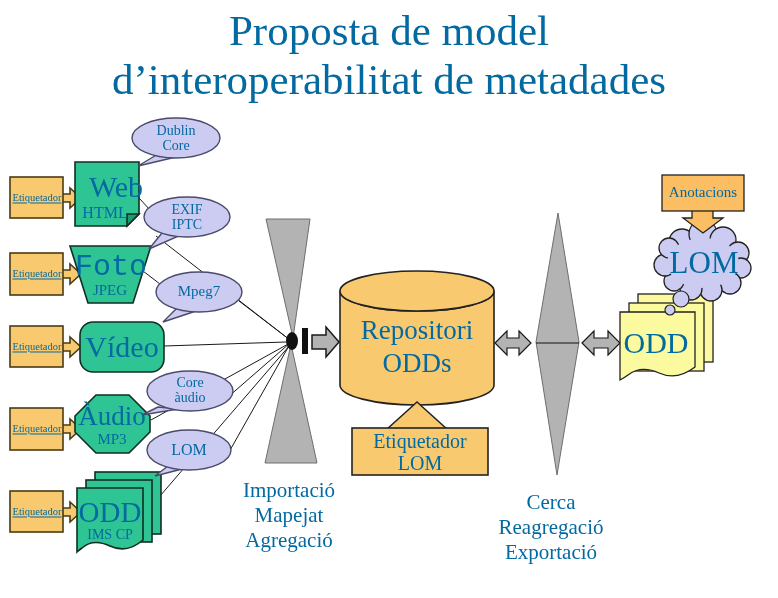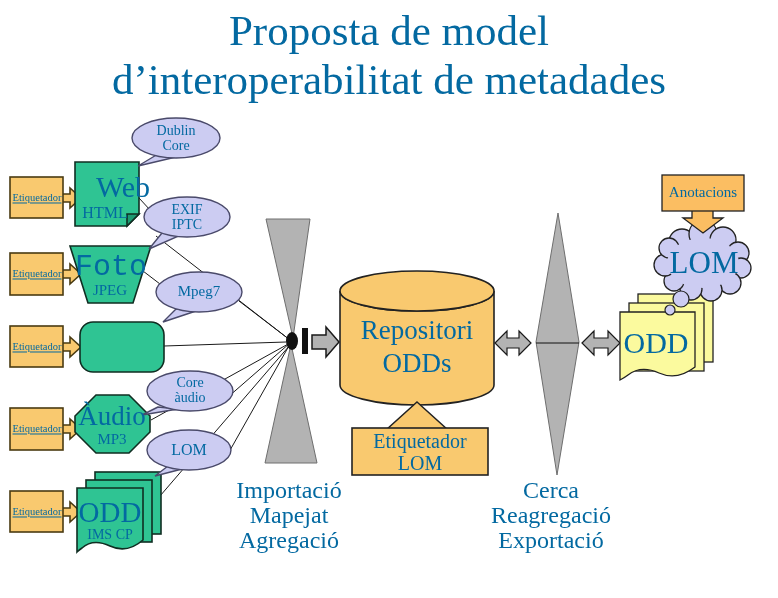--- a/index.html
+++ b/index.html
@@ -4,21 +4,21 @@
 <style>
   html,body{margin:0;padding:0;background:#fff;}
   .slide{position:relative;width:778px;height:598px;background:#ffffff;overflow:hidden;
          font-family:"Liberation Serif","DejaVu Serif",serif;color:#0369a1;}
   .slide svg{position:absolute;left:0;top:0;}
   .lbl{position:absolute;transform:translate(-50%,-50%);text-align:center;white-space:nowrap;line-height:1.05;}
   .title{position:absolute;left:0;top:6px;width:778px;text-align:center;
          font-size:43px;line-height:49px;}
   .etq{font-size:10.5px;text-decoration:underline;}
   .stack div{white-space:nowrap;}
-  .proc{font-size:24px;line-height:25px;text-align:center;}
+  .proc{font-size:21px;line-height:25px;text-align:center;}
   .credit{position:absolute;right:8px;top:574px;font-size:17px;font-weight:bold;}
 </style>
 </head>
 <body>
 
 <div class="slide">
 
 <svg width="778" height="598" viewBox="0 0 778 598">
 
   <g stroke="#1a1a1a" stroke-width="1">
@@ -126,24 +126,25 @@
   <div>Proposta de model</div>
   <div>d’interoperabilitat de metadades</div>
 </div>
 
 <div class="lbl etq" style="left:37px;top:198px;">Etiquetador</div>
 <div class="lbl etq" style="left:37px;top:274px;">Etiquetador</div>
 <div class="lbl etq" style="left:37px;top:347px;">Etiquetador</div>
 <div class="lbl etq" style="left:37px;top:429px;">Etiquetador</div>
 <div class="lbl etq" style="left:37px;top:512px;">Etiquetador</div>
 
-<div class="lbl" style="left:123px;top:187px;font-size:30px;">Web</div>
+<div class="lbl" style="left:116px;top:187px;font-size:30px;">Web</div>
 <div class="lbl" style="left:105px;top:213px;font-size:16px;">HTML</div>
 <div class="lbl" style="left:111px;top:268px;font-size:30px;font-family:Liberation Mono, monospace;">Foto</div>
 <div class="lbl" style="left:110px;top:291px;font-size:15px;">JPEG</div>
+<div class="lbl" style="left:122px;top:347px;font-size:30px;">Vídeo</div>
 <div class="lbl" style="left:112px;top:416px;font-size:27px;">Àudio</div>
 <div class="lbl" style="left:112px;top:440px;font-size:15px;">MP3</div>
 <div class="lbl" style="left:110px;top:512px;font-size:29px;">ODD</div>
 <div class="lbl" style="left:110px;top:535px;font-size:14px;">IMS CP</div>
 
 <div class="lbl stack" style="left:176px;top:139px;font-size:14px;">
   <div>Dublin</div>
   <div>Core</div>
 </div>
 <div class="lbl stack" style="left:187px;top:218px;font-size:14px;">
@@ -160,21 +161,21 @@
 <div class="lbl" style="left:417px;top:330px;font-size:27px;">Repositori</div>
 <div class="lbl" style="left:417px;top:363px;font-size:27px;">ODDs</div>
 <div class="lbl" style="left:420px;top:441px;font-size:20px;">Etiquetador</div>
 <div class="lbl" style="left:420px;top:463px;font-size:20px;">LOM</div>
 
 <div class="lbl stack proc" style="left:289px;top:515px;">
   <div>Importació</div>
   <div>Mapejat</div>
   <div>Agregació</div>
 </div>
-<div class="lbl stack proc" style="left:551px;top:515px;">
+<div class="lbl stack proc" style="left:551px;top:527px;">
   <div>Cerca</div>
   <div>Reagregació</div>
   <div>Exportació</div>
 </div>
 
 <div class="lbl" style="left:703px;top:193px;font-size:15px;">Anotacions</div>
 <div class="lbl" style="left:704px;top:263px;font-size:31px;">LOM</div>
 <div class="lbl" style="left:656px;top:343px;font-size:30px;">ODD</div>
 
 

